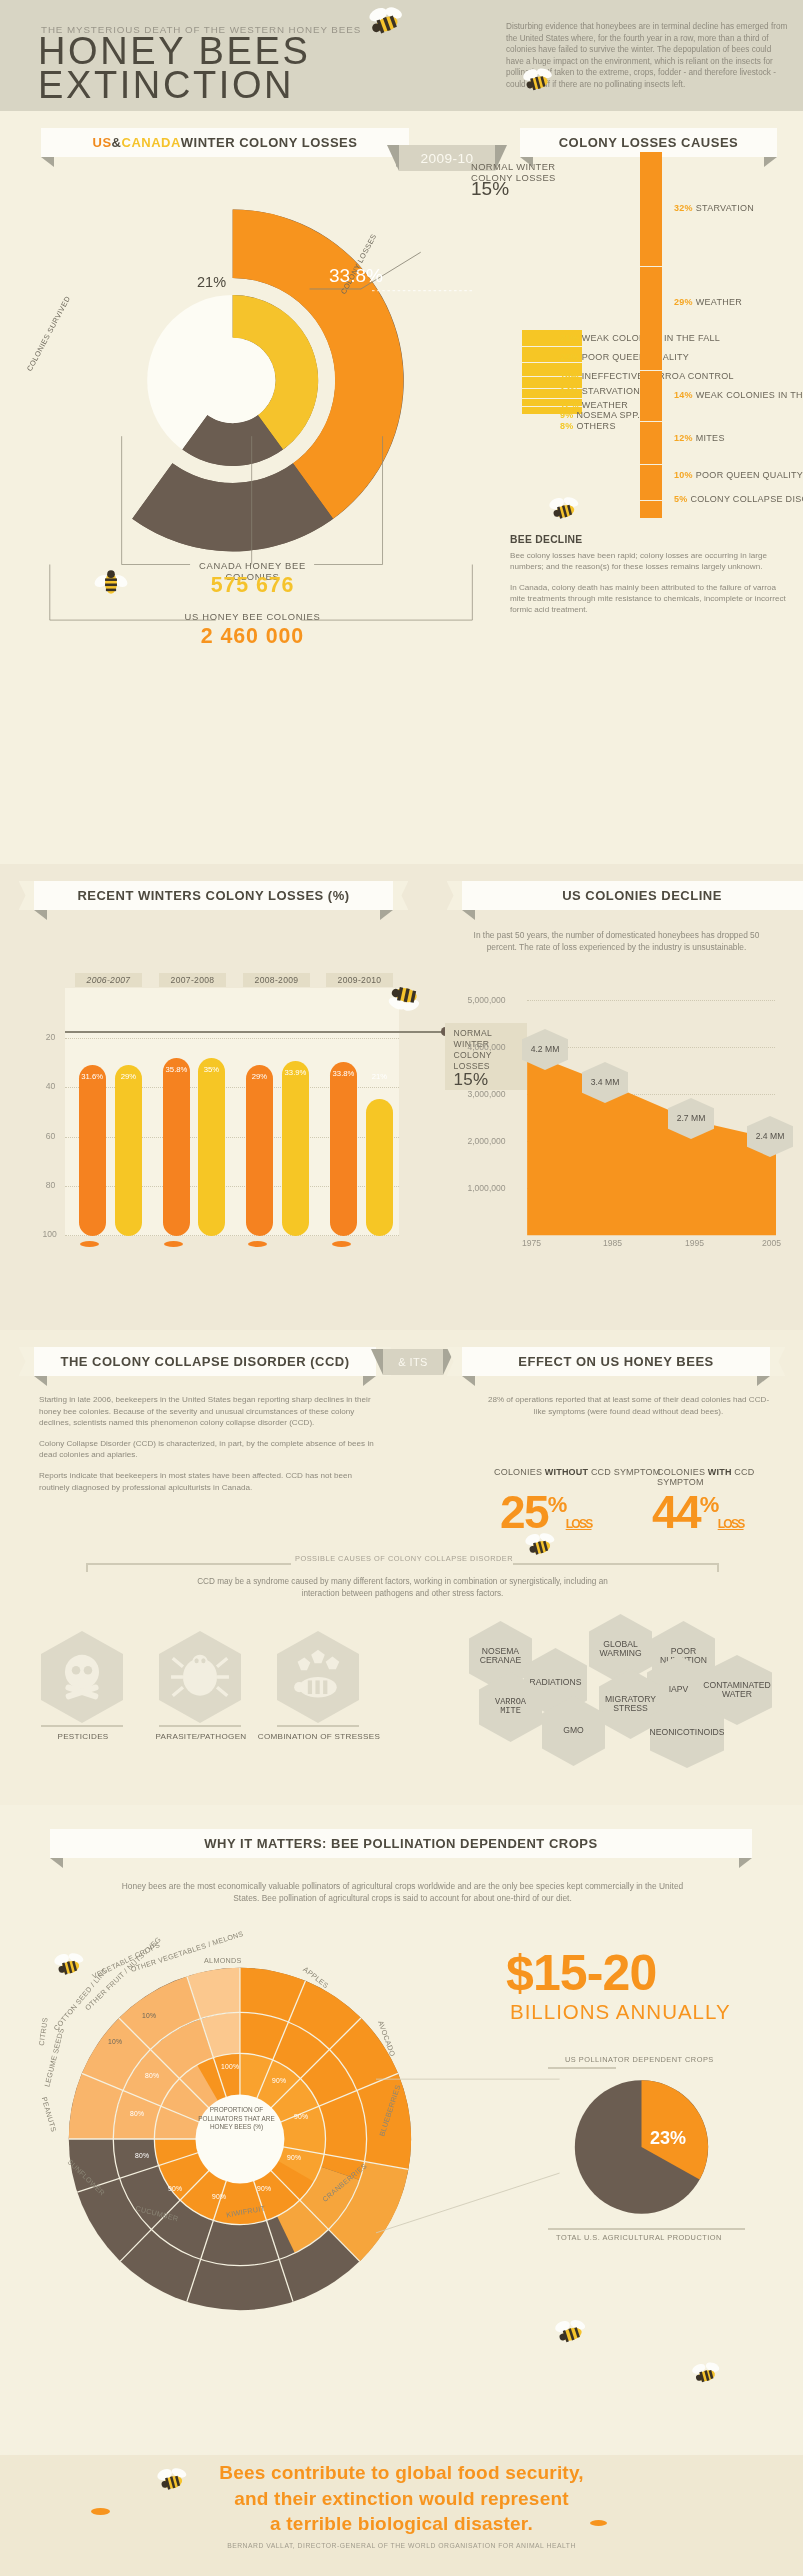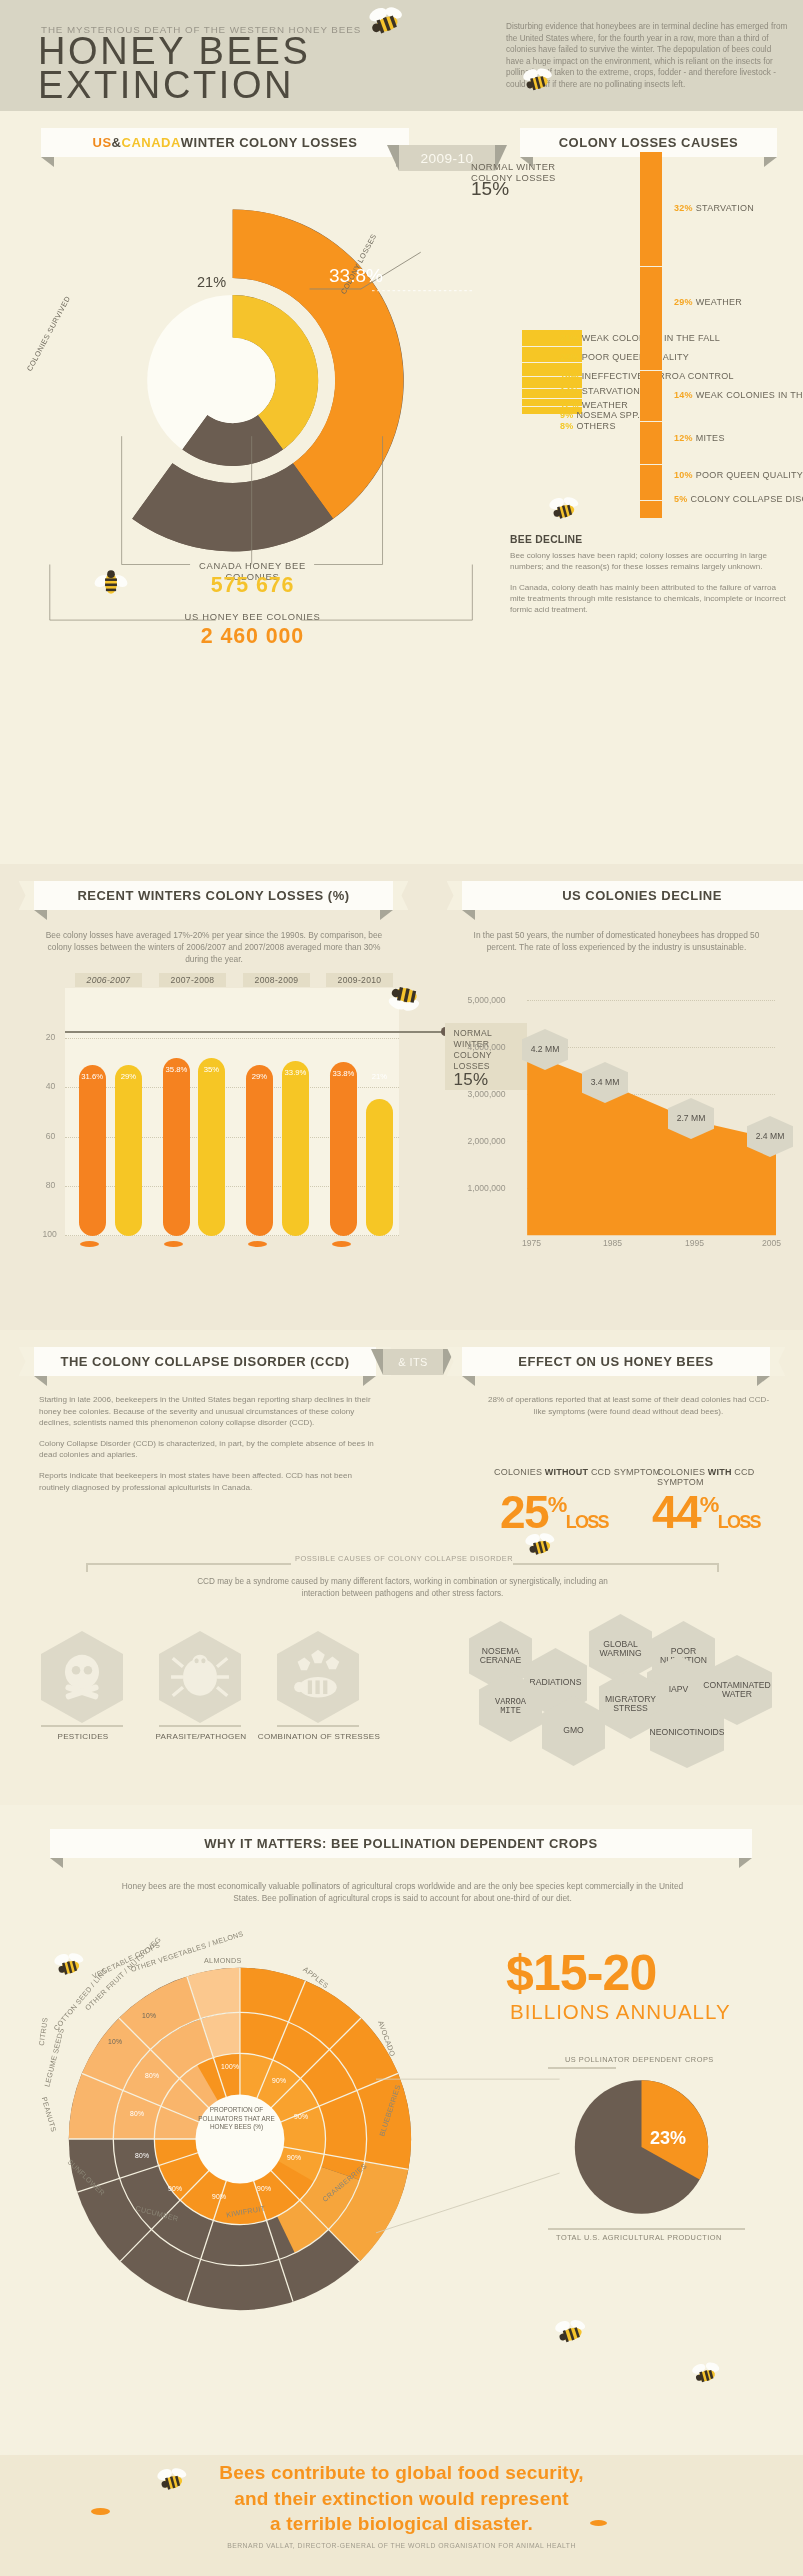--- a/index.html
+++ b/index.html
@@ -68,21 +68,21 @@
          clip-path: polygon(50% 0%, 100% 25%, 100% 75%, 50% 100%, 0% 75%, 0% 25%); }
 
   
   .sec3 { position:absolute; left:0; top:1330px; width:803px; height:475px; background:#f3eedc; }
   .body3 { position:absolute; width:282px; font-size:8.1px; line-height:11.5px; color:#8f8b7e; }
   .body3 p { margin-bottom:9.4px; }
   .pctLab { position:absolute; font-size:9px; color:#6b6659; letter-spacing:0.2px; }
   .pctLab b { color:#4e4a3f; }
   .pctBig { position:absolute; font-size:46px; font-weight:bold; color:#f7941e; letter-spacing:-1.7px; line-height:46px;}
   .pctPc { font-size:22px; vertical-align:super; }
-  .pctLoss { font-size:18px; }
+  .pctLoss { font-size:12px;text-decoration:underline; }
   .causesTitle { position:absolute; font-size:7.4px; color:#a8a294; letter-spacing:0.5px; }
   .causesSub { position:absolute; width:445px; text-align:center; font-size:8.2px; line-height:11.5px; color:#8f8b7e; }
   .bigHex { position:absolute; width:82px; height:92px; background:#ddd9c8;
             clip-path: polygon(50% 0%, 100% 25%, 100% 75%, 50% 100%, 0% 75%, 0% 25%); }
   .bigHexLab { position:absolute; width:128px; text-align:center; font-size:8.1px; color:#6b6659; letter-spacing:0.3px; }
   .hexUnd { position:absolute; height:1.7px; background:#cfcab6; }
 
   
   .sec4 { position:absolute; left:0; top:1805px; width:803px; height:650px; background:#f5f1e0; }
   .moneyBig { position:absolute; font-size:50px; font-weight:bold; color:#f7941e; letter-spacing:-0.9px; line-height:48px;}
@@ -274,21 +274,20 @@
     <span class="notchL"></span>
       <span class="notchR"></span>
     <span>RECENT WINTERS COLONY LOSSES (%)</span>
   </div>
   <div class="ribbon" style="left:462px;top:17px;width:360px;">
     <span class="notchL"></span>
       <span class="notchR"></span>
     <span>US COLONIES DECLINE</span>
   </div>
 
-  <div class="caption" style="left:43px;top:65px;width:342px;">Bee colony losses have averaged 17%-20% per year since the 1990s. By comparison, bee colony losses between the winters of 2006/2007 and 2007/2008 averaged more than 30% during the year.</div>
   <div class="caption" style="left:471px;top:65px;width:291px;">In the past 50 years, the number of domesticated honeybees has dropped 50 percent. The rate of loss experienced by the industry is unsustainable.</div>
 
   <div style="position:absolute;left:39px;top:124px;width:359px;height:291px;">
     <div style="position:absolute;left:26px;top:0;width:334px;height:248px;background:#f7f3e4;"></div>
 
     <div style="position:absolute;left:26px;top:50px;width:334px;border-top:0.9px dotted #cfc9b2;"></div>
     <div style="position:absolute;left:26px;top:99px;width:334px;border-top:0.9px dotted #cfc9b2;"></div>
     <div style="position:absolute;left:26px;top:149px;width:334px;border-top:0.9px dotted #cfc9b2;"></div>
     <div style="position:absolute;left:26px;top:198px;width:334px;border-top:0.9px dotted #cfc9b2;"></div>
     <div style="position:absolute;left:26px;top:247px;width:334px;border-top:0.9px dotted #cfc9b2;"></div>

